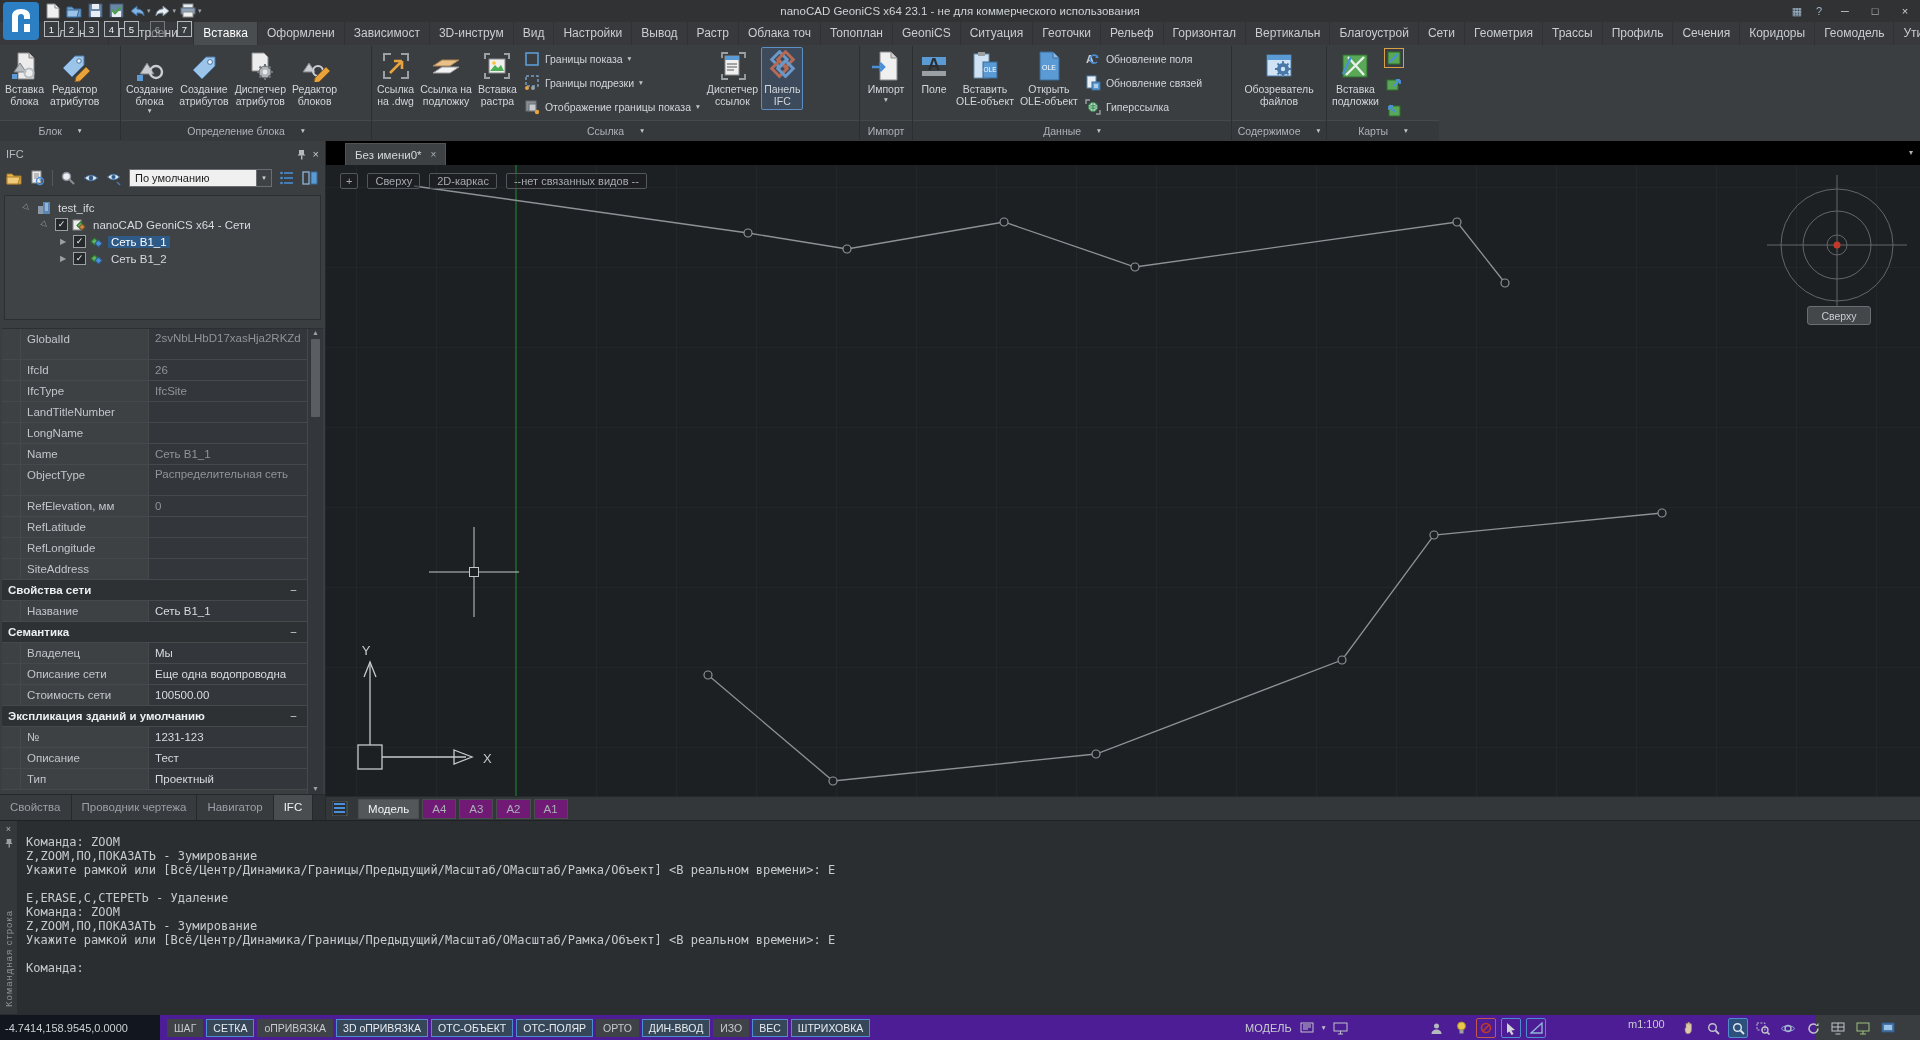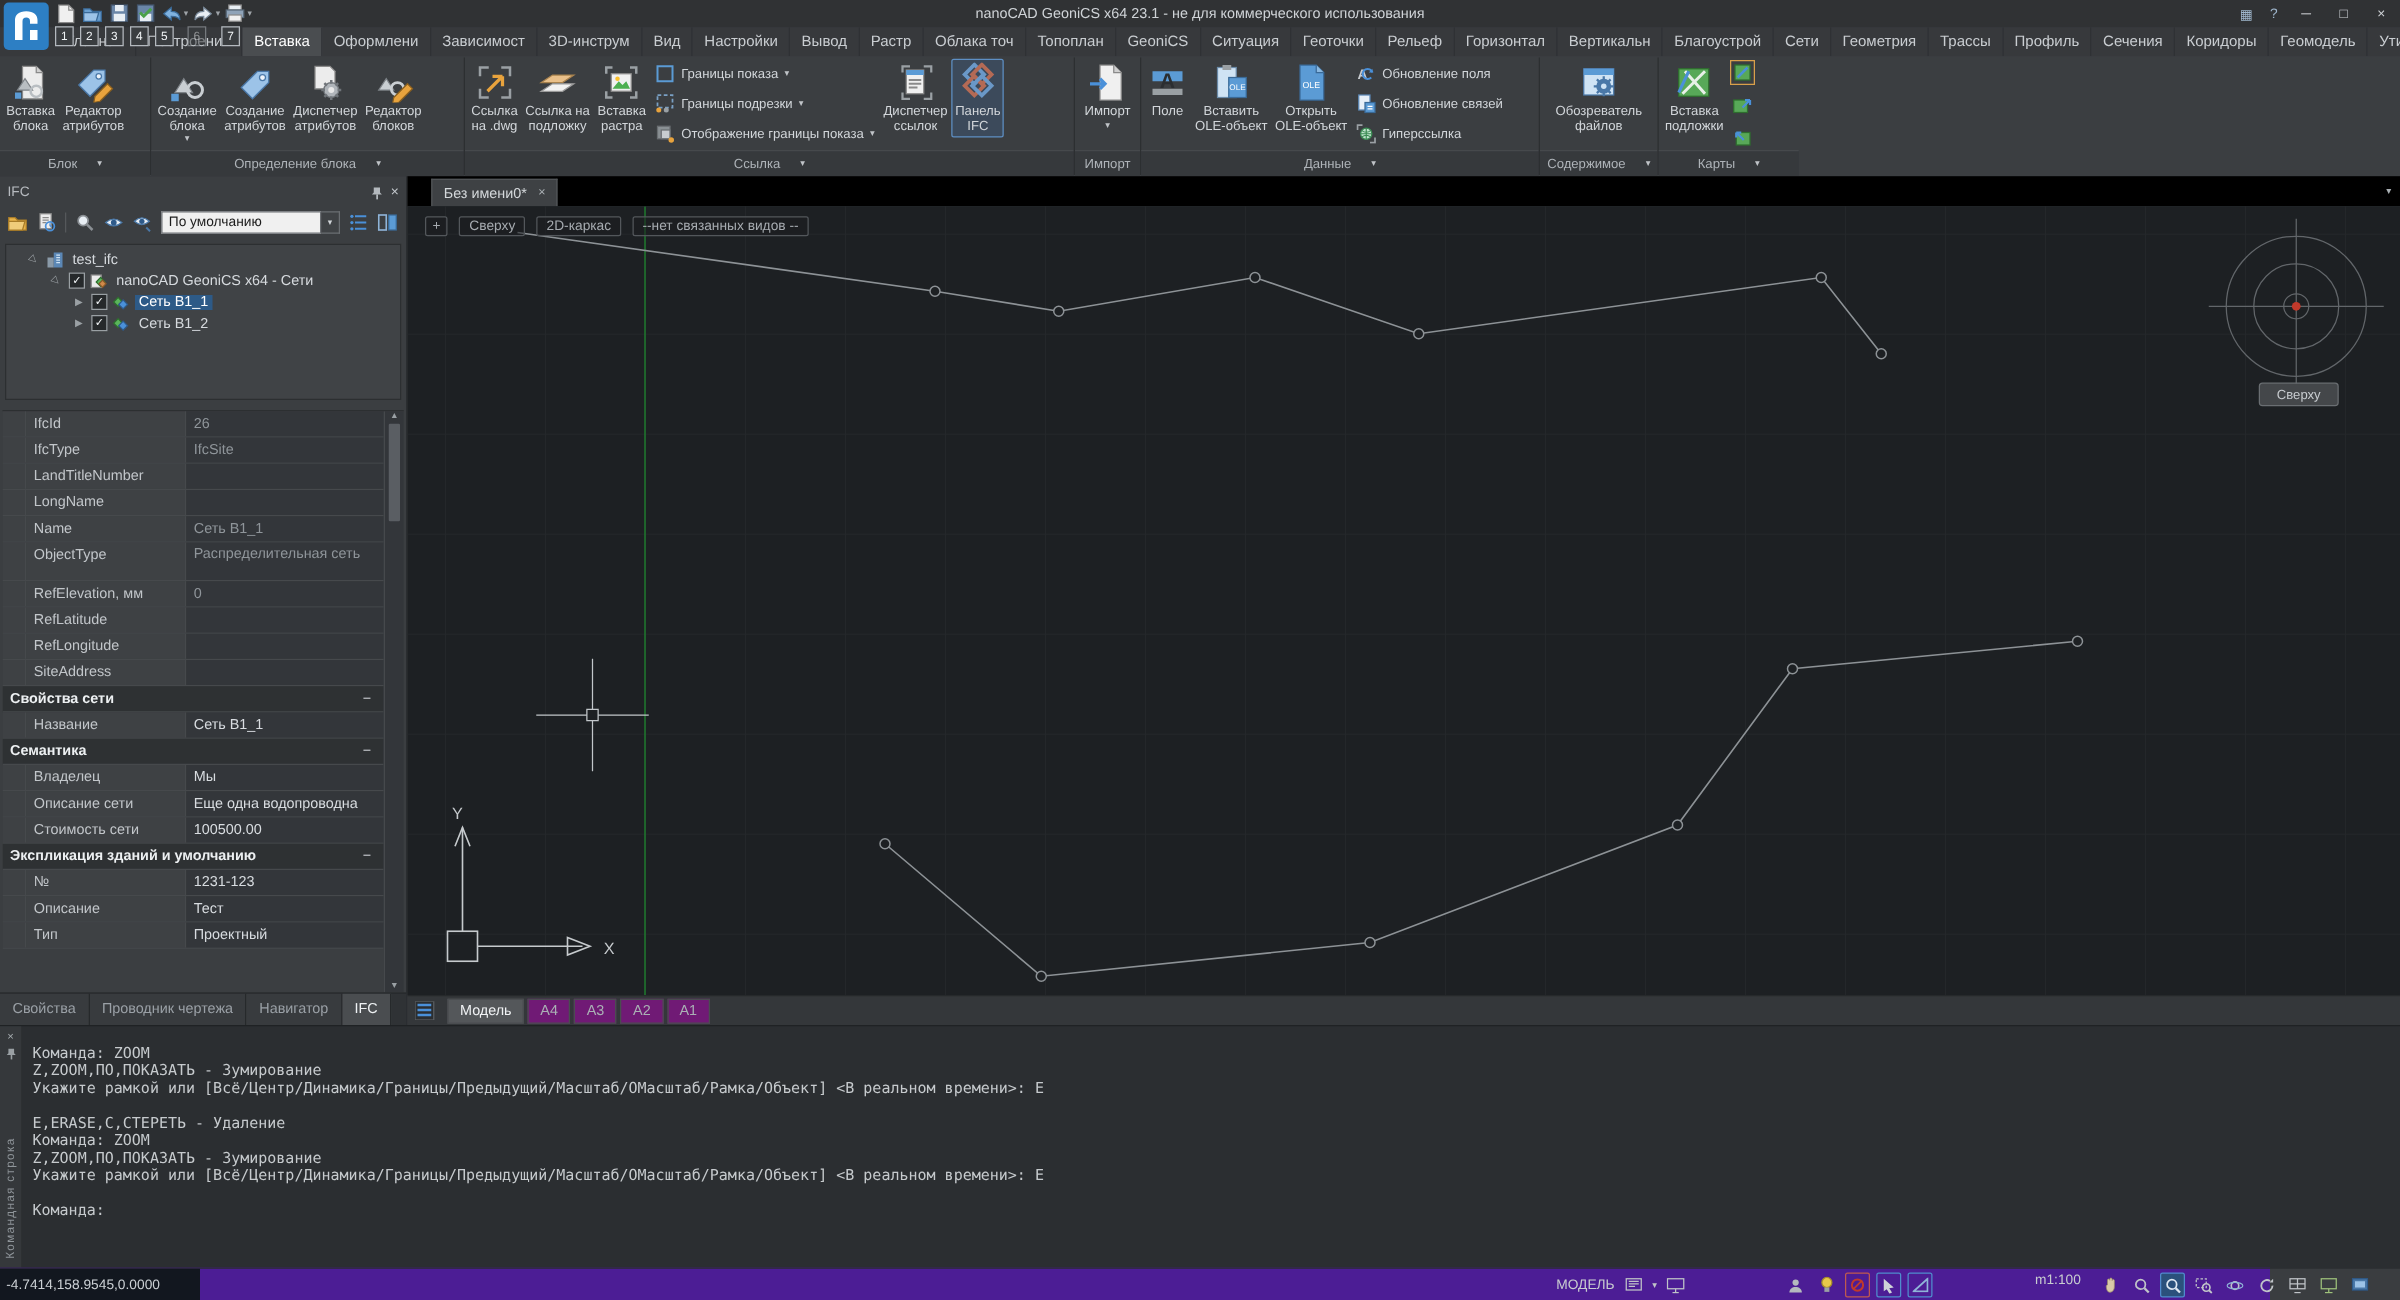--- a/index.html
+++ b/index.html
@@ -664,20 +664,25 @@
         <svg class="ticon" viewBox="0 0 14 14">
             <rect x="2" y="4" width="5" height="5" transform="rotate(45 4.5 6.5)" fill="#5bb55b" stroke="#2e6e2e"></rect>
             <rect x="6" y="6" width="5" height="5" transform="rotate(45 8.5 8.5)" fill="#4a90d9" stroke="#2e5a8a"></rect>
           </svg>
         <span class="tlabel">Сеть B1_2</span>
       </div>
     </div>
 
     <div class="props">
       <div class="pgrid">
+        <div class="prow tall">
+            <span class="pgut"></span>
+            <span class="plbl">GlobalId</span>
+            <span class="pval">2svNbLHbD17xasHja2RKZd</span>
+          </div>
         <div class="prow">
             <span class="pgut"></span>
             <span class="plbl">IfcId</span>
             <span class="pval">26</span>
           </div>
         <div class="prow">
             <span class="pgut"></span>
             <span class="plbl">IfcType</span>
             <span class="pval">IfcSite</span>
           </div>
@@ -879,20 +884,33 @@
     <div class="cmd-line">Команда: ZOOM</div>
     <div class="cmd-line">Z,ZOOM,ПО,ПОКАЗАТЬ - Зумирование</div>
     <div class="cmd-line">Укажите рамкой или [Всё/Центр/Динамика/Границы/Предыдущий/Масштаб/ОМасштаб/Рамка/Объект] &lt;В реальном времени&gt;: E</div>
     <div class="cmd-line"></div>
     <div class="cmd-line">Команда:</div>
   </div>
 </div>
 
 <div id="statusbar">
   <div class="coords">-4.7414,158.9545,0.0000</div>
+  <div class="toggles">
+    <span class="tgl" data-active="false">ШАГ</span>
+    <span class="tgl" data-active="true">СЕТКА</span>
+    <span class="tgl" data-active="false">оПРИВЯЗКА</span>
+    <span class="tgl" data-active="true">3D оПРИВЯЗКА</span>
+    <span class="tgl" data-active="true">ОТС-ОБЪЕКТ</span>
+    <span class="tgl" data-active="true">ОТС-ПОЛЯР</span>
+    <span class="tgl" data-active="false">ОРТО</span>
+    <span class="tgl" data-active="true">ДИН-ВВОД</span>
+    <span class="tgl" data-active="false">ИЗО</span>
+    <span class="tgl" data-active="true">ВЕС</span>
+    <span class="tgl" data-active="true">ШТРИХОВКА</span>
+  </div>
 
   <div class="sb-cluster" style="left:1245px">
     <span class="sb-label">МОДЕЛЬ</span>
     <span class="sbi">
         <svg width="14" height="14" viewBox="0 0 14 14">
           <rect x="1" y="2" width="12" height="9" fill="none" stroke="#c0c4c8"></rect>
           <path d="M3 4h8M3 6h8M3 8h5" stroke="#c0c4c8"></path>
         </svg>
       </span>
     <span class="caret">▾</span>

